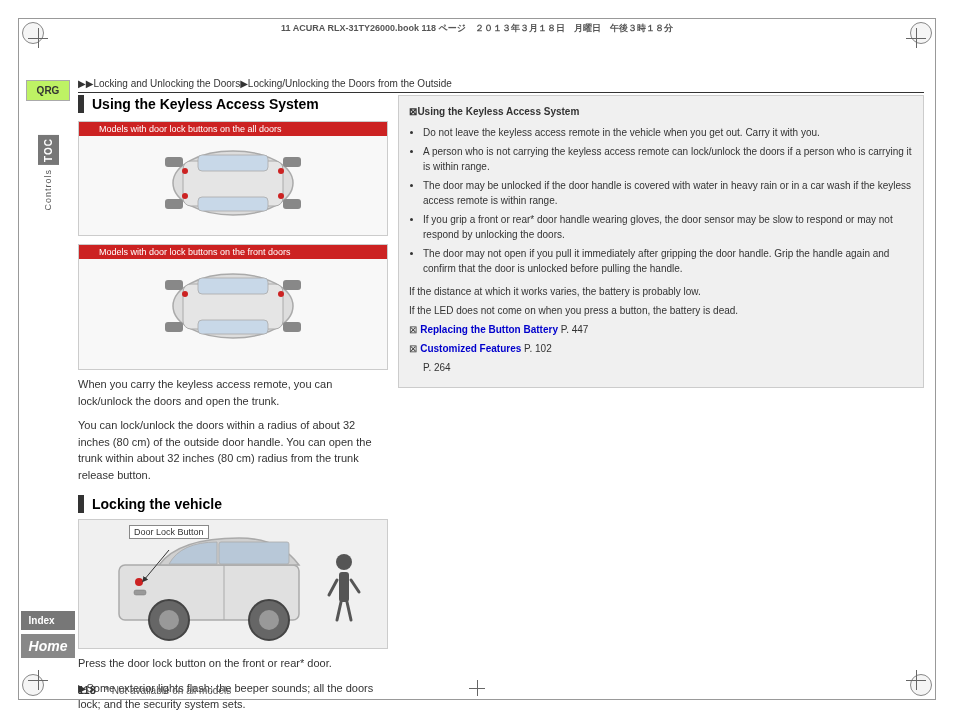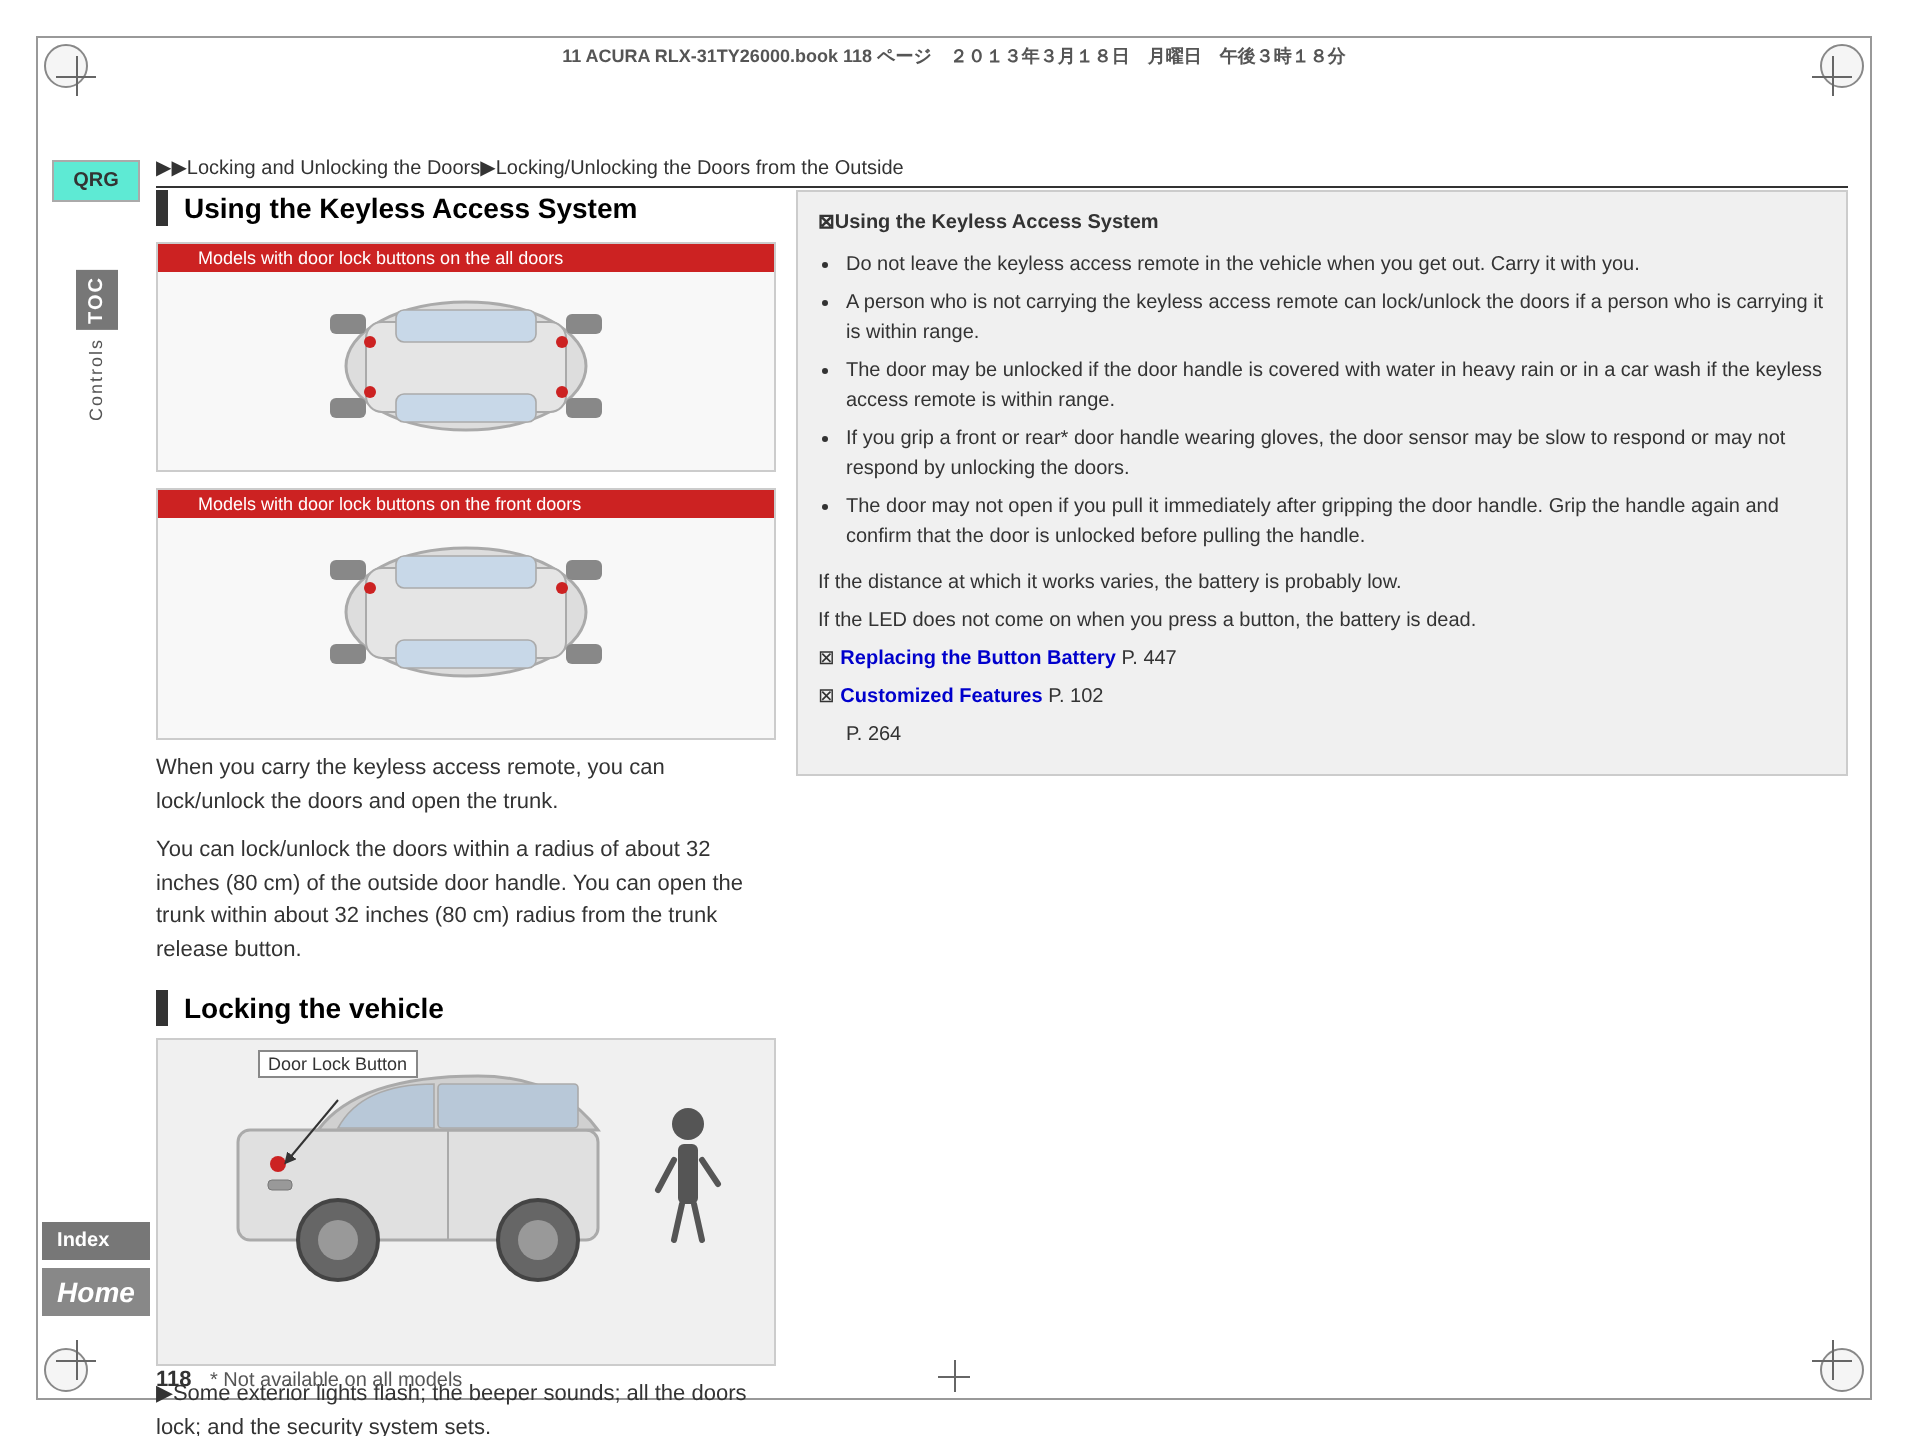--- a/index.html
+++ b/index.html
@@ -91,21 +91,21 @@
       width: 44px;
       text-align: center;
       font-size: 10px;
       font-weight: bold;
       color: #333;
       padding: 4px 2px;
       cursor: pointer;
     }
 
     .sidebar-btn.qrg {
-      background: #5eead4;
+      background: #bef264;
       border: 1px solid #aaa;
       margin-bottom: 4px;
       font-size: 10px;
       font-weight: bold;
     }
 
     .sidebar-toc {
       margin-top: 30px;
       width: 22px;
       display: flex;
@@ -269,21 +269,21 @@
 
     .locking-heading {
       display: flex;
       align-items: center;
       margin-bottom: 6px;
     }
 
     .lock-car-image {
       border: 1px solid #ccc;
       background: #f0f0f0;
-      height: 164px;
+      height: 130px;
       position: relative;
       overflow: hidden;
     }
 
     .door-lock-label {
       background: #fff;
       border: 1px solid #888;
       color: #333;
       font-size: 9px;
       padding: 1px 4px;
@@ -507,20 +507,21 @@
           <circle cx="265" cy="42" r="8" fill="#555"></circle>
           <rect x="260" y="52" width="10" height="30" rx="3" fill="#555"></rect>
           <line x1="258" y1="60" x2="250" y2="75" stroke="#555" stroke-width="3" stroke-linecap="round"></line>
           <line x1="272" y1="60" x2="280" y2="72" stroke="#555" stroke-width="3" stroke-linecap="round"></line>
           <line x1="262" y1="82" x2="258" y2="100" stroke="#555" stroke-width="3" stroke-linecap="round"></line>
           <line x1="268" y1="82" x2="272" y2="100" stroke="#555" stroke-width="3" stroke-linecap="round"></line>
         </svg>
       </div>
 
       <div class="main-text" style="margin-top: 6px;">
+        <p>Press the door lock button on the front or rear* door.</p>
         <p>▶Some exterior lights flash; the beeper sounds; all the doors lock; and the security system sets.</p>
       </div>
     </div>
 
   </div>
 
   <div class="right-col">
     <div class="info-box">
       <div class="info-box-title">⊠Using the Keyless Access System</div>
       <ul>

